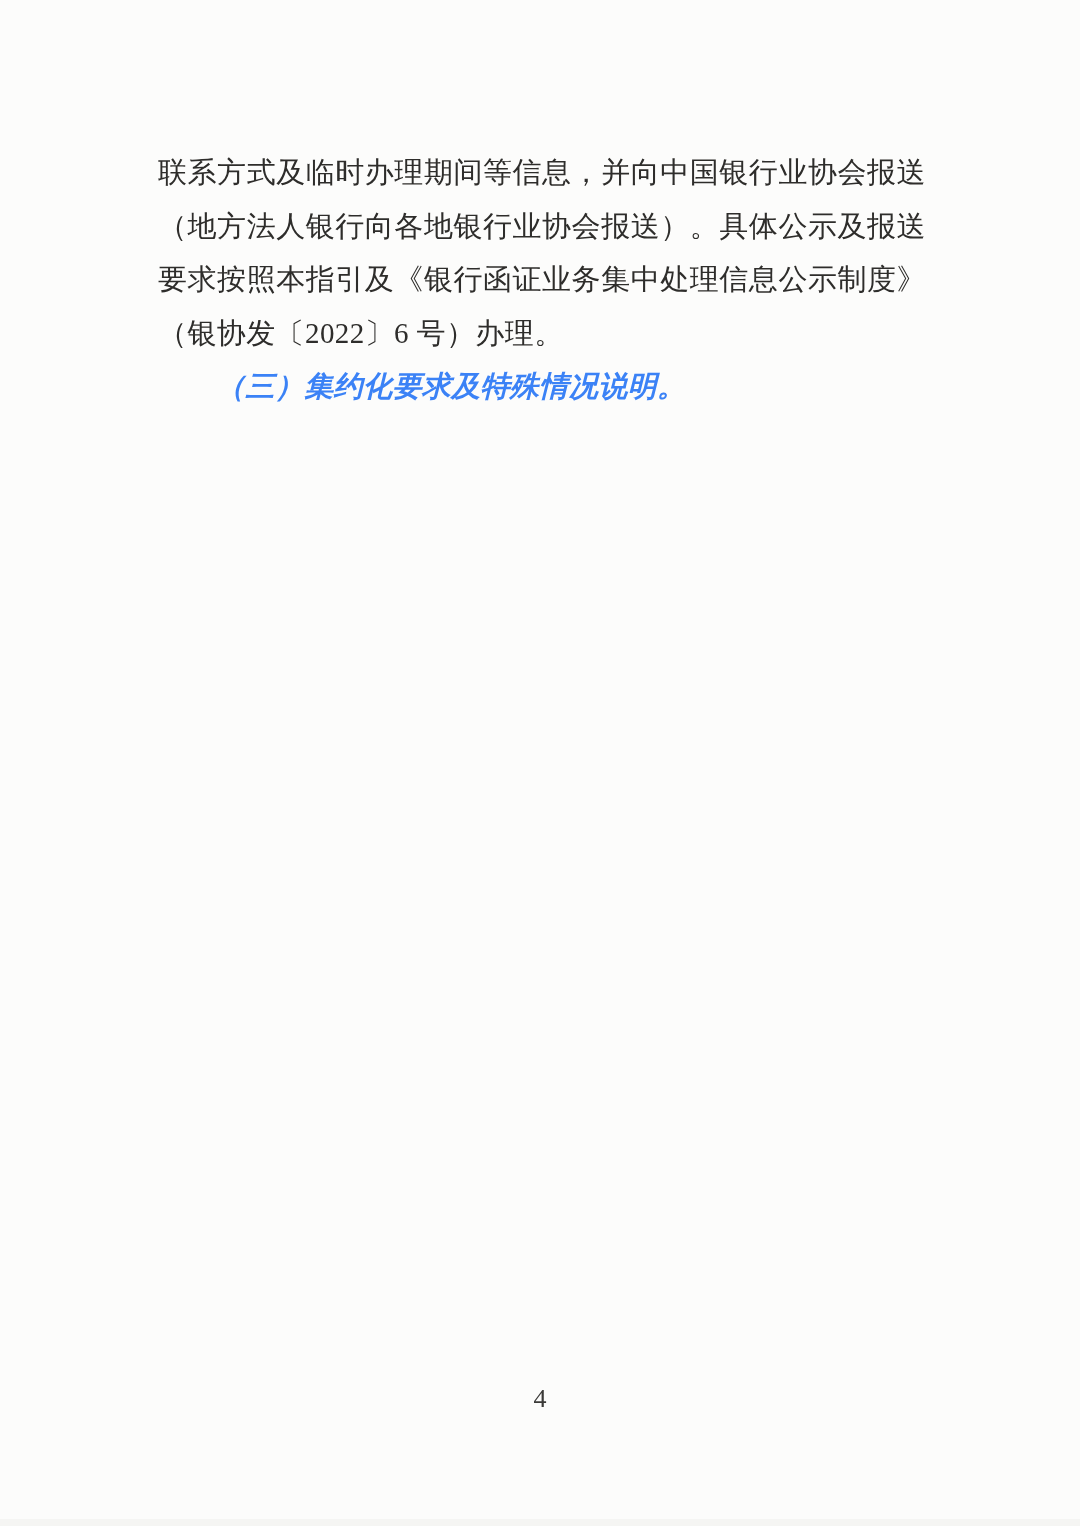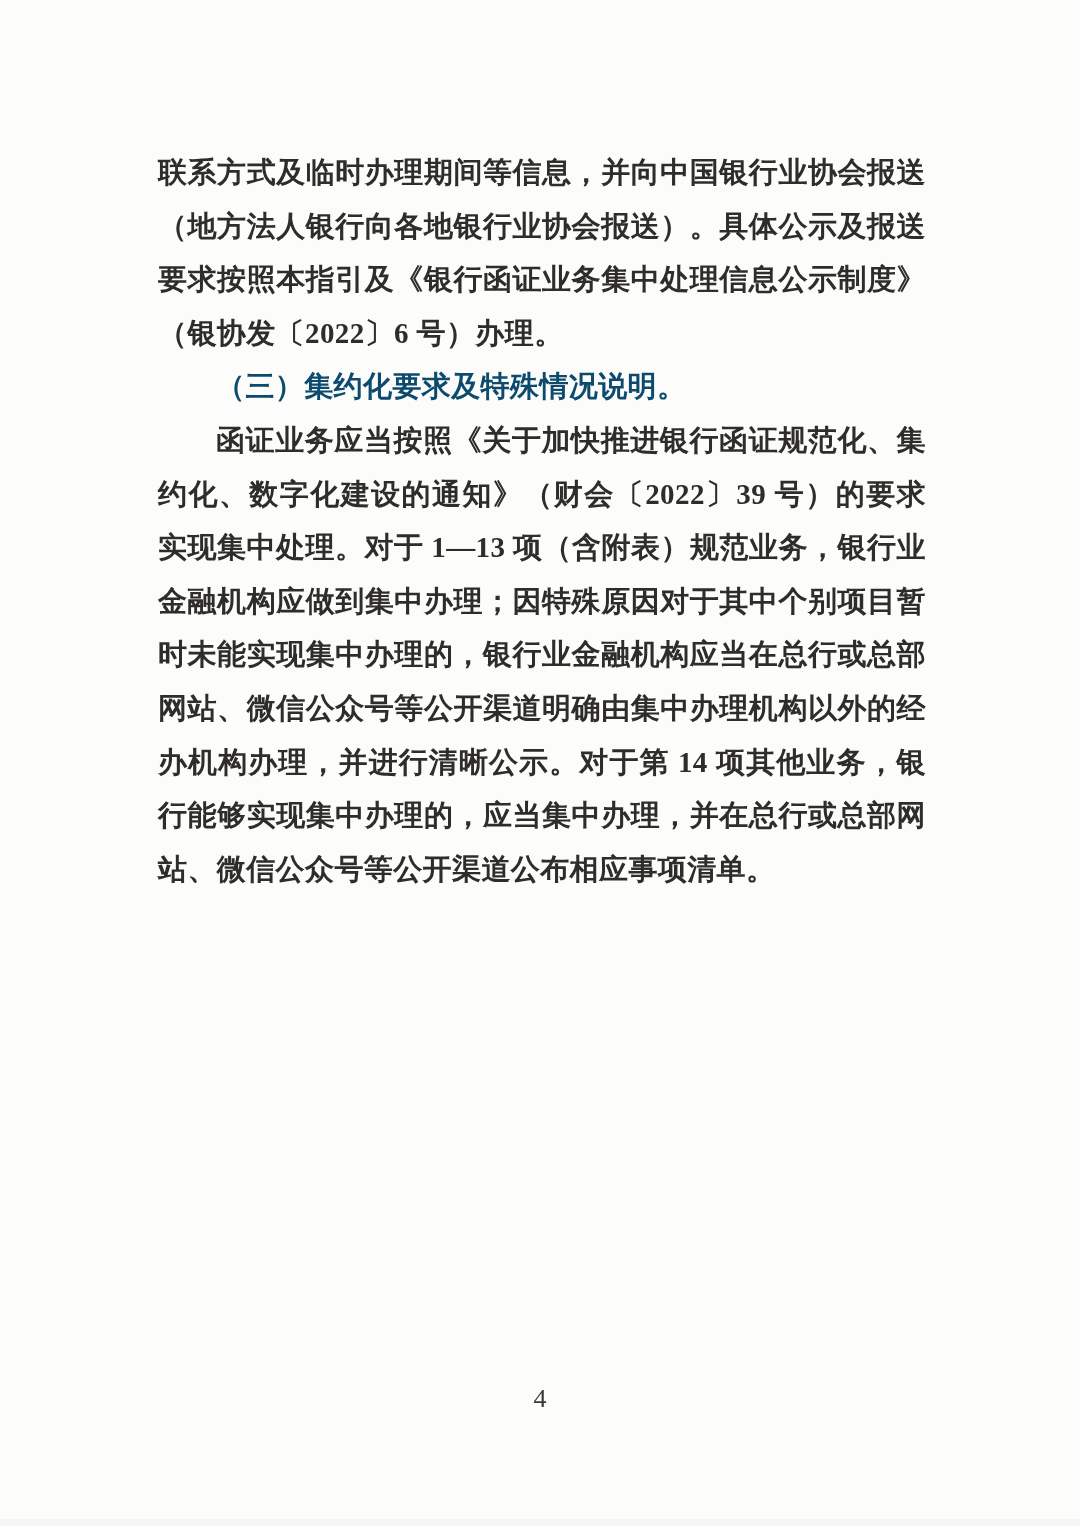--- a/index.html
+++ b/index.html
@@ -28,28 +28,28 @@
     font-size: 29px;
     line-height: 53.6px;
     letter-spacing: 0.4px;
     text-align: justify;
     text-justify: inter-ideograph;
     text-align-last: left;
   }
   .para {
     margin: 0;
     padding: 0;
-    font-weight: bold;
   }
   .para.indent {
     text-indent: 2em;
   }
   .para.heading {
     font-weight: 700;
-    color: #0c4a6e;
+    color: #3b82f6;
+    font-style: italic;
   }
   .page-number {
     position: absolute;
     top: 1384px;
     left: 0;
     width: 100%;
     text-align: center;
     color: #3a3937;
     font-size: 26px;
     line-height: 30px;
@@ -63,17 +63,16 @@
     background: #f5f5f3;
   }
 </style>
 </head>
 <body>
 
 <div class="page">
   <div class="text-block">
     <p class="para">联系方式及临时办理期间等信息，并向中国银行业协会报送（地方法人银行向各地银行业协会报送）。具体公示及报送要求按照本指引及《银行函证业务集中处理信息公示制度》（银协发〔2022〕6 号）办理。</p>
     <p class="para indent heading">（三）集约化要求及特殊情况说明。</p>
-    <p class="para indent">函证业务应当按照《关于加快推进银行函证规范化、集约化、数字化建设的通知》（财会〔2022〕39 号）的要求实现集中处理。对于 1—13 项（含附表）规范业务，银行业金融机构应做到集中办理；因特殊原因对于其中个别项目暂时未能实现集中办理的，银行业金融机构应当在总行或总部网站、微信公众号等公开渠道明确由集中办理机构以外的经办机构办理，并进行清晰公示。对于第 14 项其他业务，银行能够实现集中办理的，应当集中办理，并在总行或总部网站、微信公众号等公开渠道公布相应事项清单。</p>
   </div>
   <div class="page-number">4</div>
   <div class="bottom-edge"></div>
 </div>
 
 </body></html>

